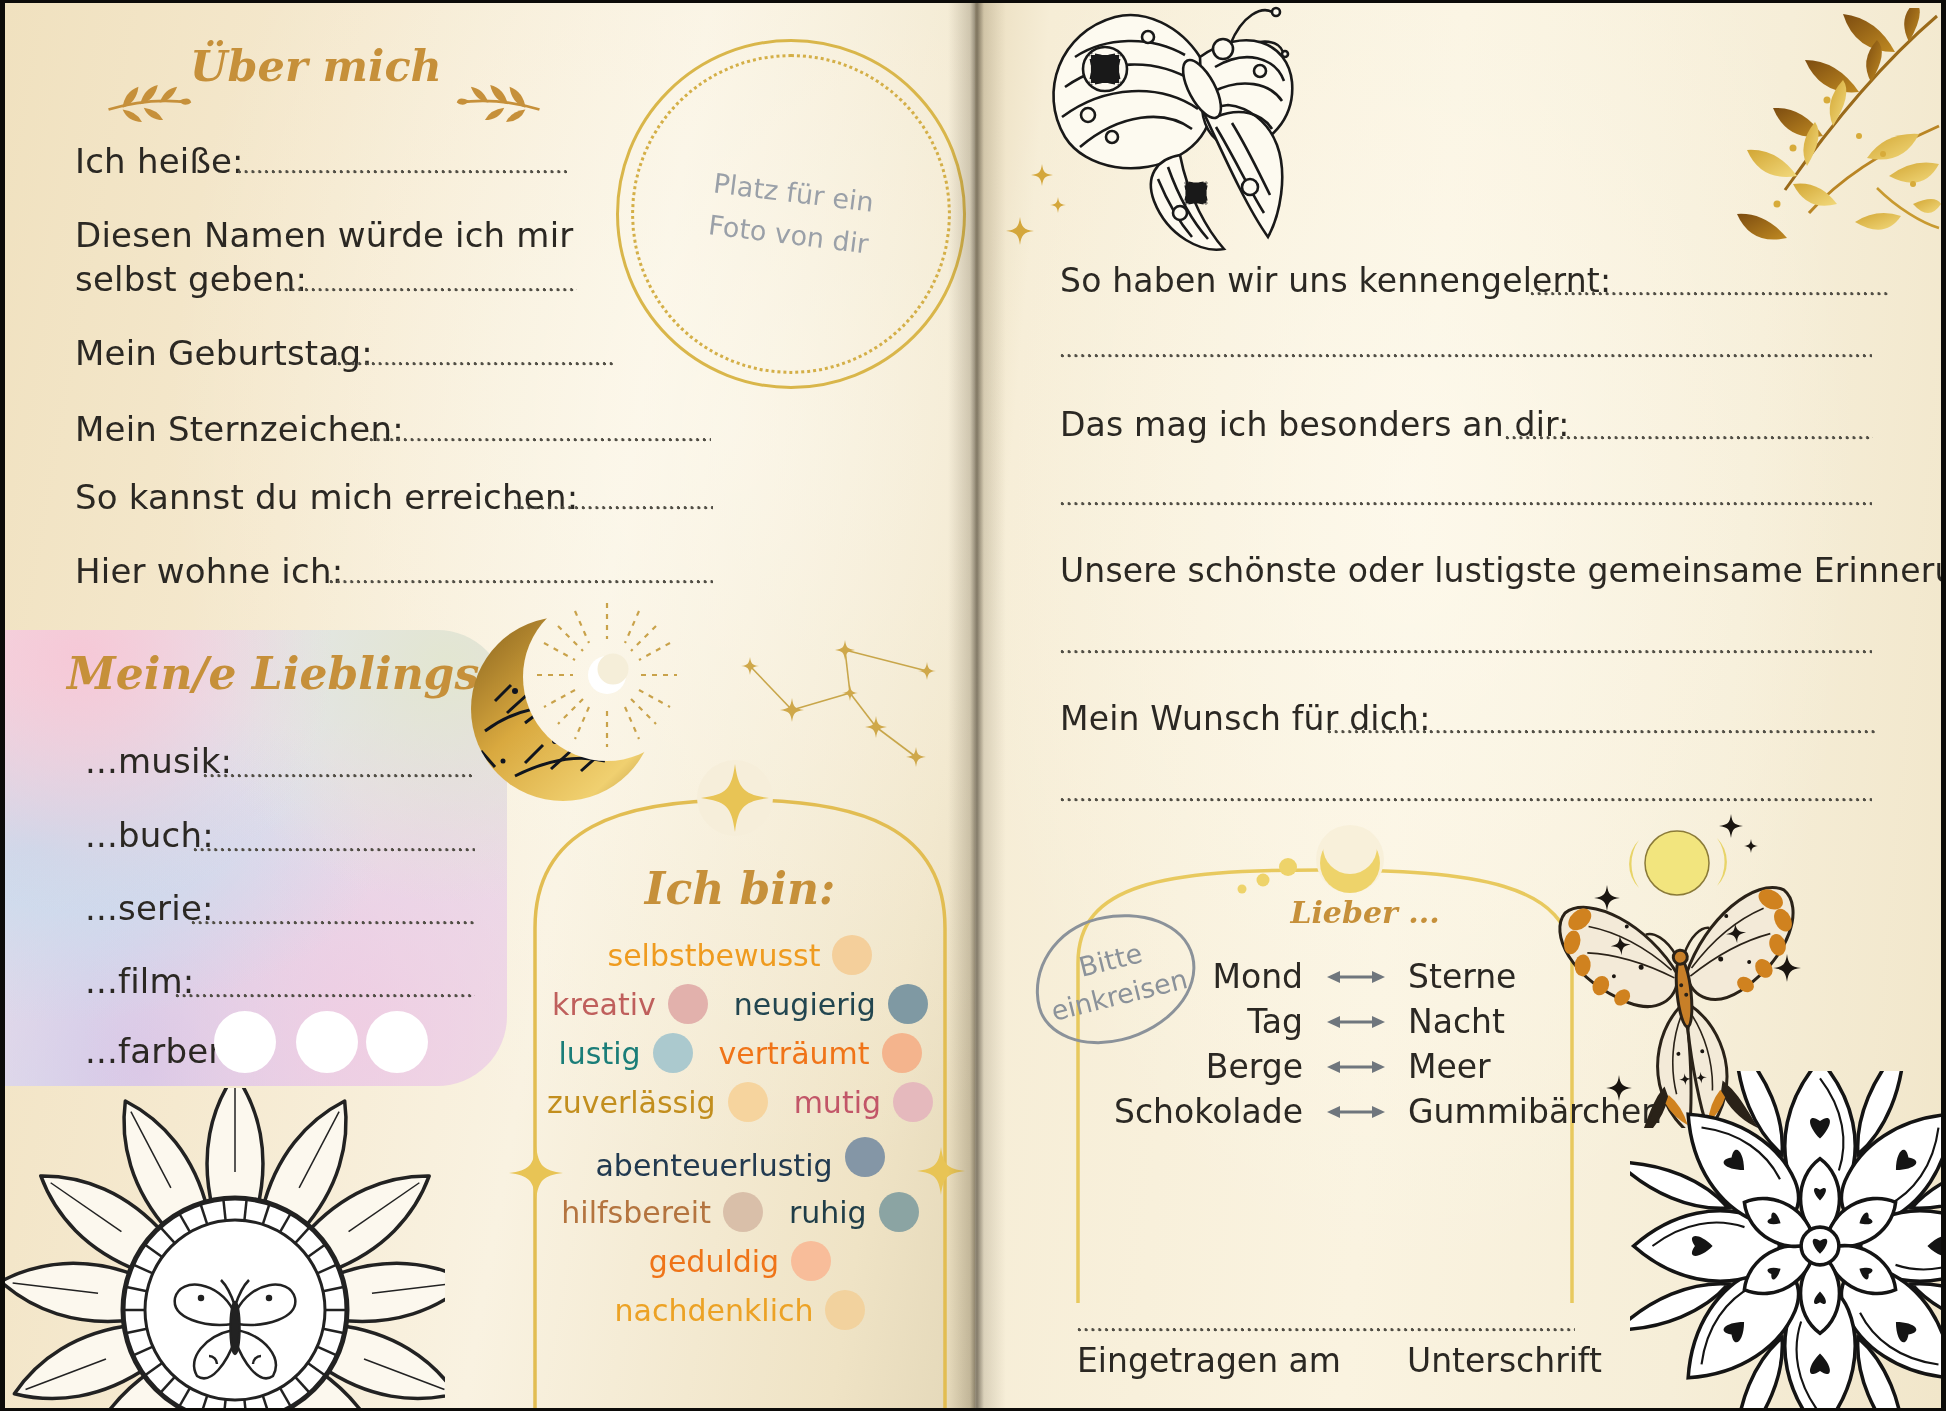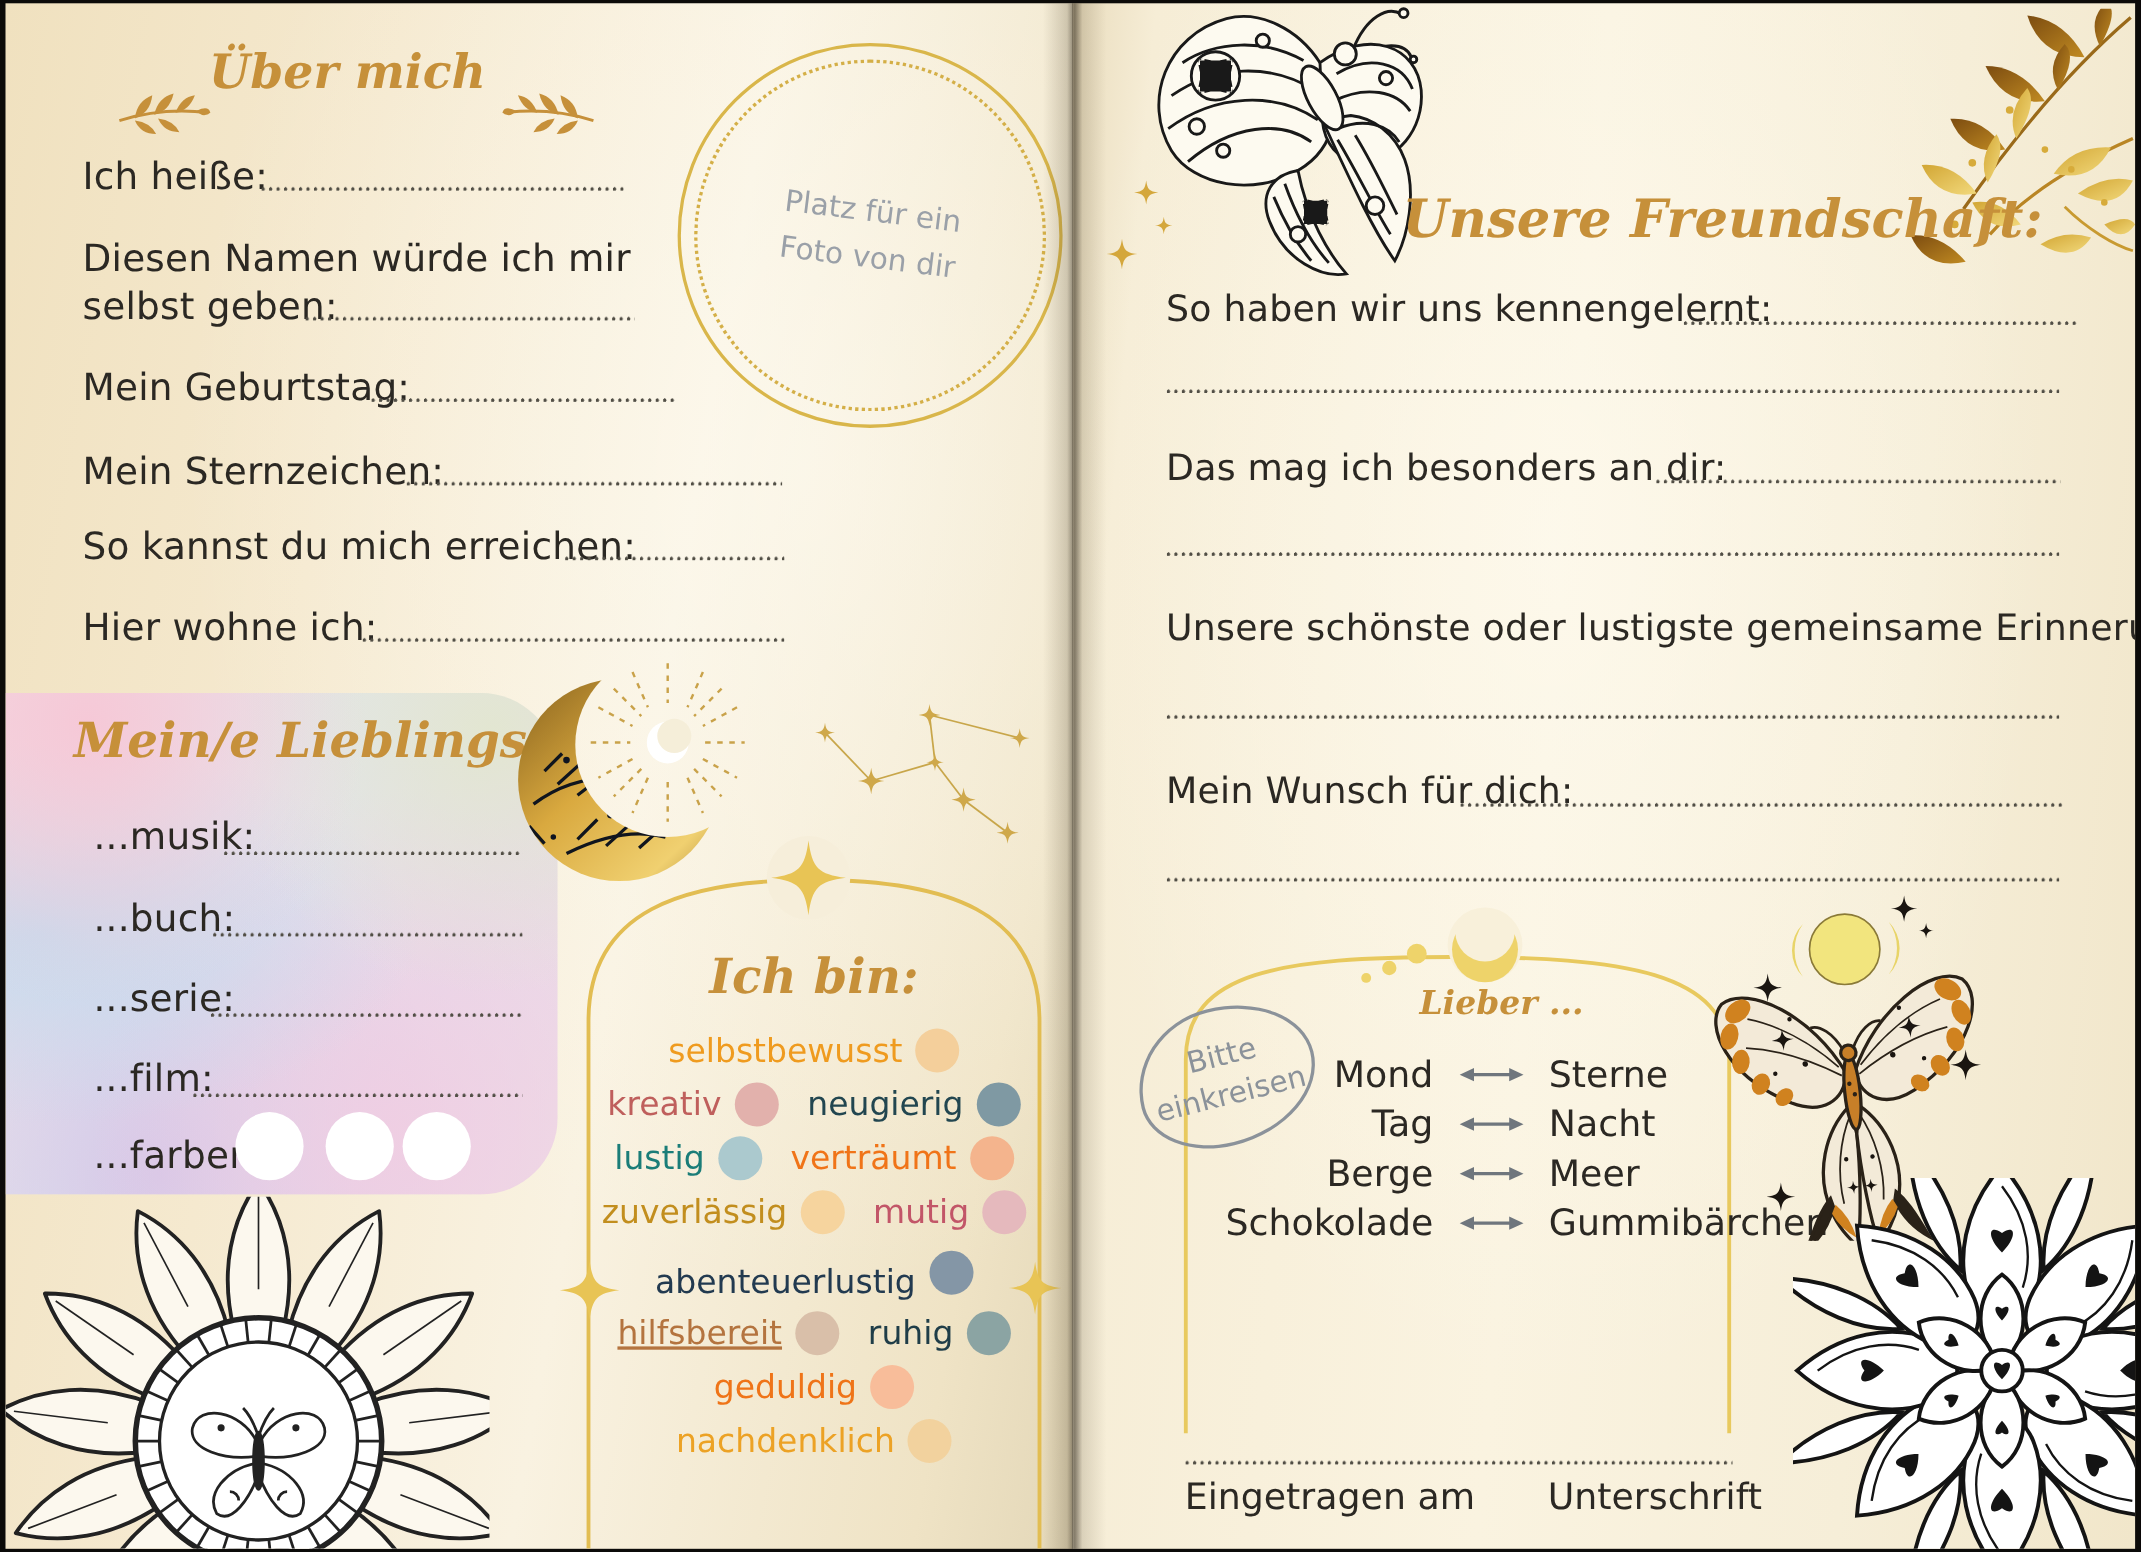--- a/index.html
+++ b/index.html
@@ -275,21 +275,21 @@
           </span>
         </div>
         <div class="trait-row">
           <span class="trait-cell">
             <span class="trait" style="color: rgb(34, 58, 80); margin-top: 17px;">abenteuerlustig</span>
             <span class="trait-dot" style="background: rgb(132, 150, 166);"></span>
           </span>
         </div>
         <div class="trait-row">
           <span class="trait-cell">
-            <span class="trait" style="color: rgb(180, 116, 63); text-decoration: underline;">hilfsbereit</span>
+            <span class="trait" style="color: rgb(180, 116, 63);">hilfsbereit</span>
             <span class="trait-dot" style="background: rgb(217, 191, 169);"></span>
           </span>
           <span class="trait-cell">
             <span class="trait" style="color: rgb(31, 61, 72);">ruhig</span>
             <span class="trait-dot" style="background: rgb(139, 164, 163);"></span>
           </span>
         </div>
         <div class="trait-row">
           <span class="trait-cell">
             <span class="trait" style="color: rgb(239, 116, 24);">geduldig</span>
@@ -484,21 +484,20 @@
           <circle cx="200" cy="92" r="3.5"></circle>
             <circle cx="166" cy="140" r="3.5"></circle>
             <circle cx="232" cy="128" r="3"></circle>
           <circle cx="256" cy="146" r="3"></circle>
             <circle cx="150" cy="196" r="3.5"></circle>
             <circle cx="286" cy="176" r="3"></circle>
         </g>
       </g>
     </svg>
 
-    <div id="rp-title" class="script">Unsere Freundschaft:</div>
 
     <div class="lbl lbl-r" style="left:85px;top:258px">So haben wir uns kennengelernt:</div>
     <div class="dl" style="left:555px;top:288px;width:358px"></div>
     <div class="dl" style="left:85px;top:350px;width:812px"></div>
 
     <div class="lbl lbl-r" style="left:85px;top:402px">Das mag ich besonders an dir:</div>
     <div class="dl" style="left:530px;top:432px;width:368px"></div>
     <div class="dl" style="left:85px;top:498px;width:812px"></div>
 
     <div class="lbl lbl-r" style="left:85px;top:548px">Unsere schönste oder lustigste gemeinsame Erinnerung:</div>

